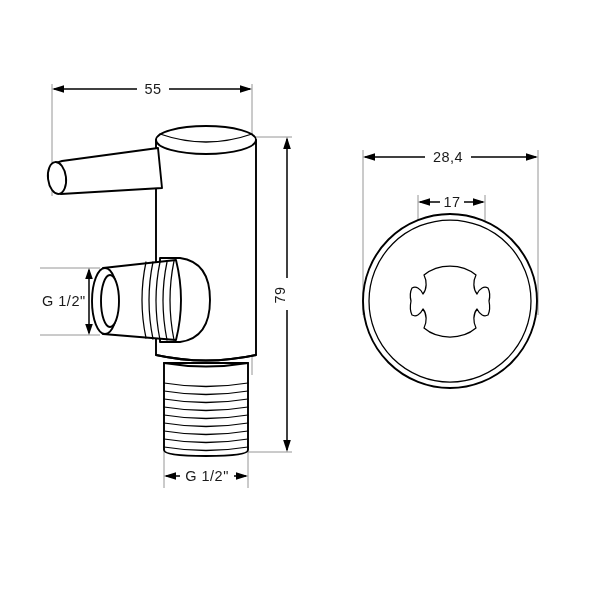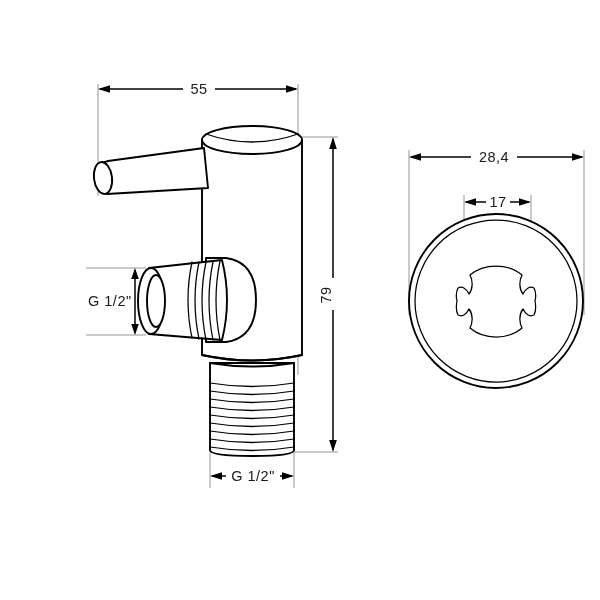--- a/index.html
+++ b/index.html
@@ -14,21 +14,20 @@
     font-family: "Liberation Sans", sans-serif;
     overflow: hidden;
     position: relative;
   }
   #drawing-root {
     position: absolute;
     left: 0;
     top: 0;
     width: 497px;
     height: 600px;
-    padding-left: 46px;
   }
   svg#tech-drawing {
     display: block;
     width: 600px;
     height: 600px;
     background: #ffffff;
   }
   .obj-line {
     fill: none;
     stroke: #000000;

